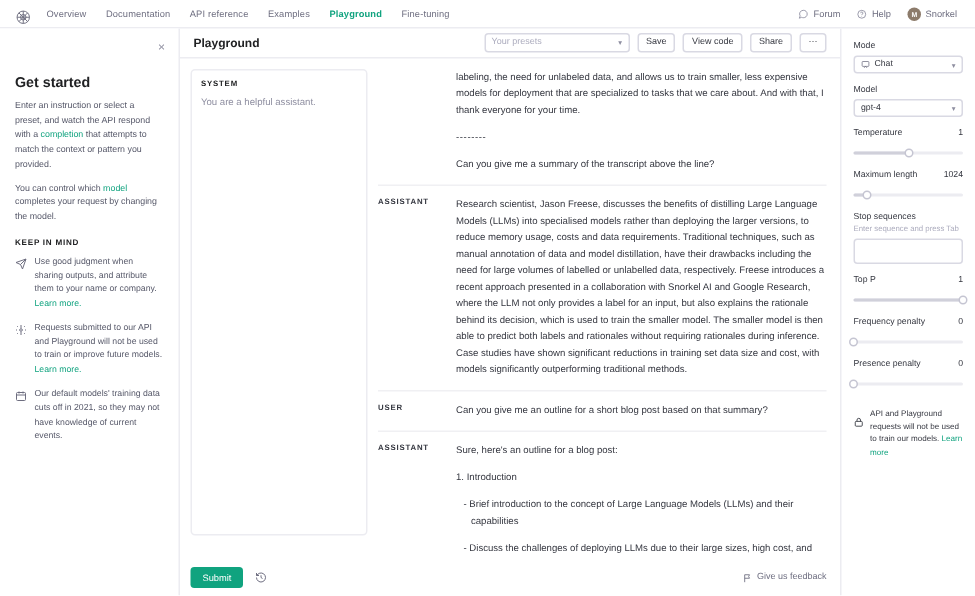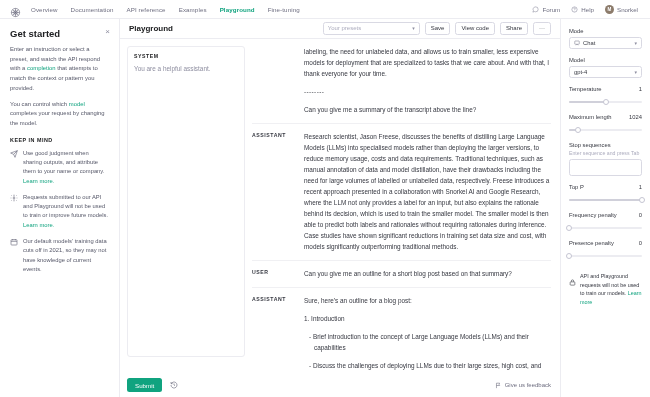--- a/index.html
+++ b/index.html
@@ -54,20 +54,21 @@
   .sidebar {
     width: 120px; flex: 0 0 120px;
     padding: 9px 10px 0 10px;
     border-right: 1px solid #ececf1;
     background: #fff;
     position: relative;
   }
   .side-title {
     font-size: 9.5px; font-weight: bold; color: #202123;
     margin-bottom: 6px;
+    margin-top: 22px;
   }
   .side-close {
     position: absolute; right: 9px; top: 9px;
     font-size: 8px; color: #8e8ea0; cursor: pointer; line-height: 1;
   }
   .side-p {
     font-size: 5.9px; line-height: 1.65; color: #565869;
     margin-bottom: 6px;
   }
   .link-green { color: #10a37f; }

